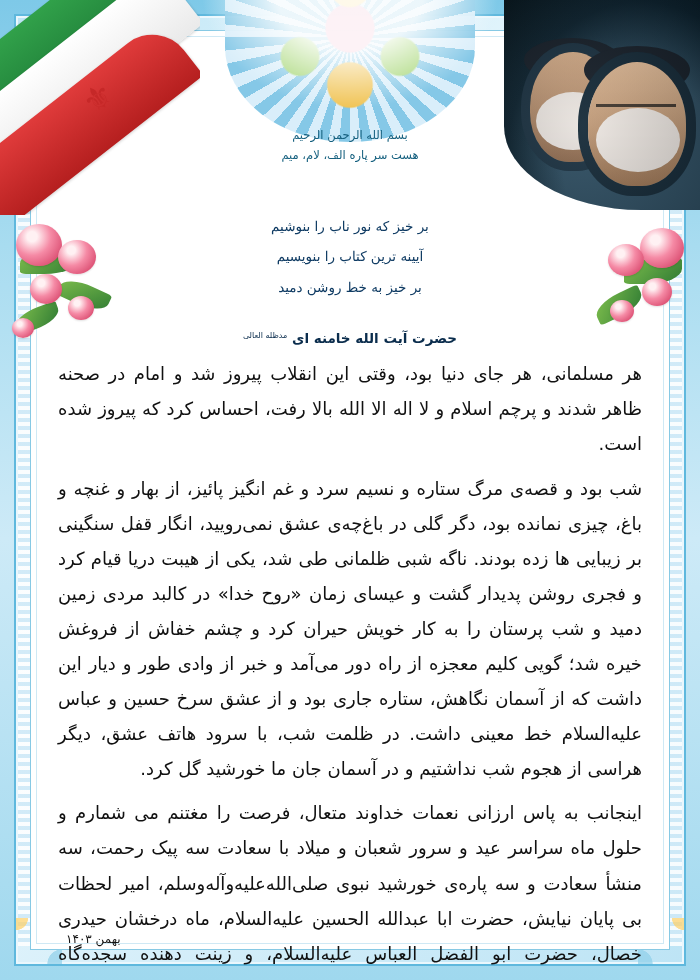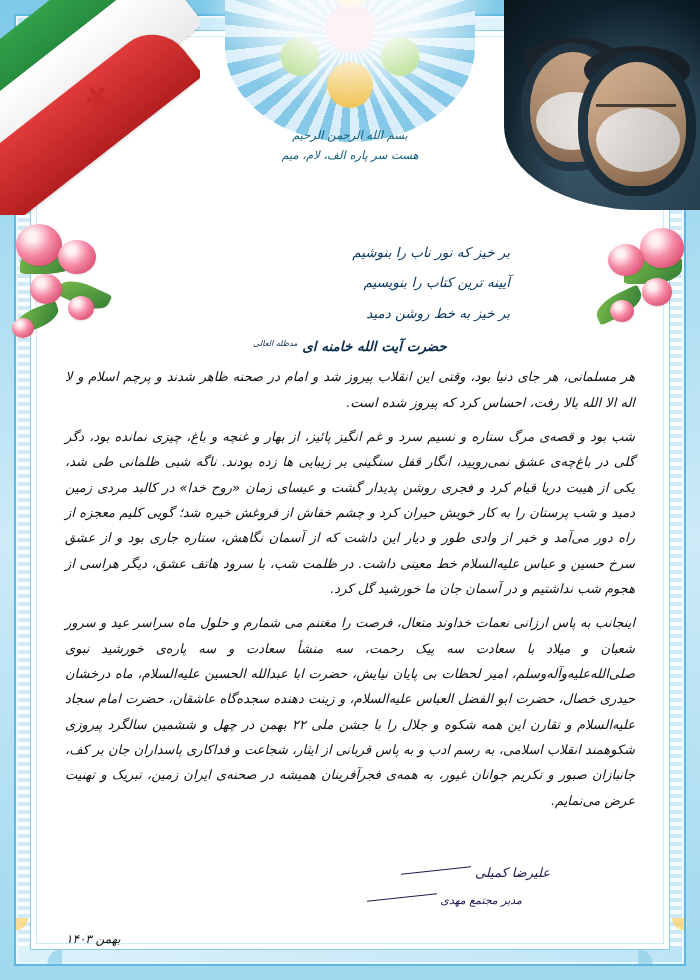--- a/index.html
+++ b/index.html
@@ -196,54 +196,54 @@
   }
 
   
   .content {
     position: absolute;
     left: 58px;
     right: 58px;
     top: 120px;
     bottom: 30px;
     color: #123;
-    font-style: italic;
   }
   .bismillah {
     text-align: center;
     color: #15607f;
     font-size: 11.5px;
     line-height: 1.7;
     margin-top: 6px;
   }
   .poem {
-    margin: 72px auto 0;
+    margin: 46px auto 0;
     width: 320px;
+    text-align: center;
     color: #0f3b63;
     font-size: 13.5px;
     line-height: 2.25;
     font-family: "DejaVu Serif", serif;
   }
   .addressee {
-    margin: 10px 0 10px;
+    margin: 28px 0 10px;
     text-align: center;
     font-size: 13.5px;
     font-weight: bold;
     color: #0b2d4d;
   }
   .addressee .honor {
     font-size: 8px;
     font-weight: normal;
     vertical-align: super;
   }
   .body-text p {
-    margin: 0 7px 9px;
+    margin: 0 0 9px;
     text-align: justify;
     text-align-last: right;
-    font-size: 13px;
+    font-size: 18px;
     line-height: 1.95;
     color: #111;
   }
   .signatures {
     position: relative;
     height: 92px;
     margin-top: 18px;
   }
   .sig {
     position: absolute;

